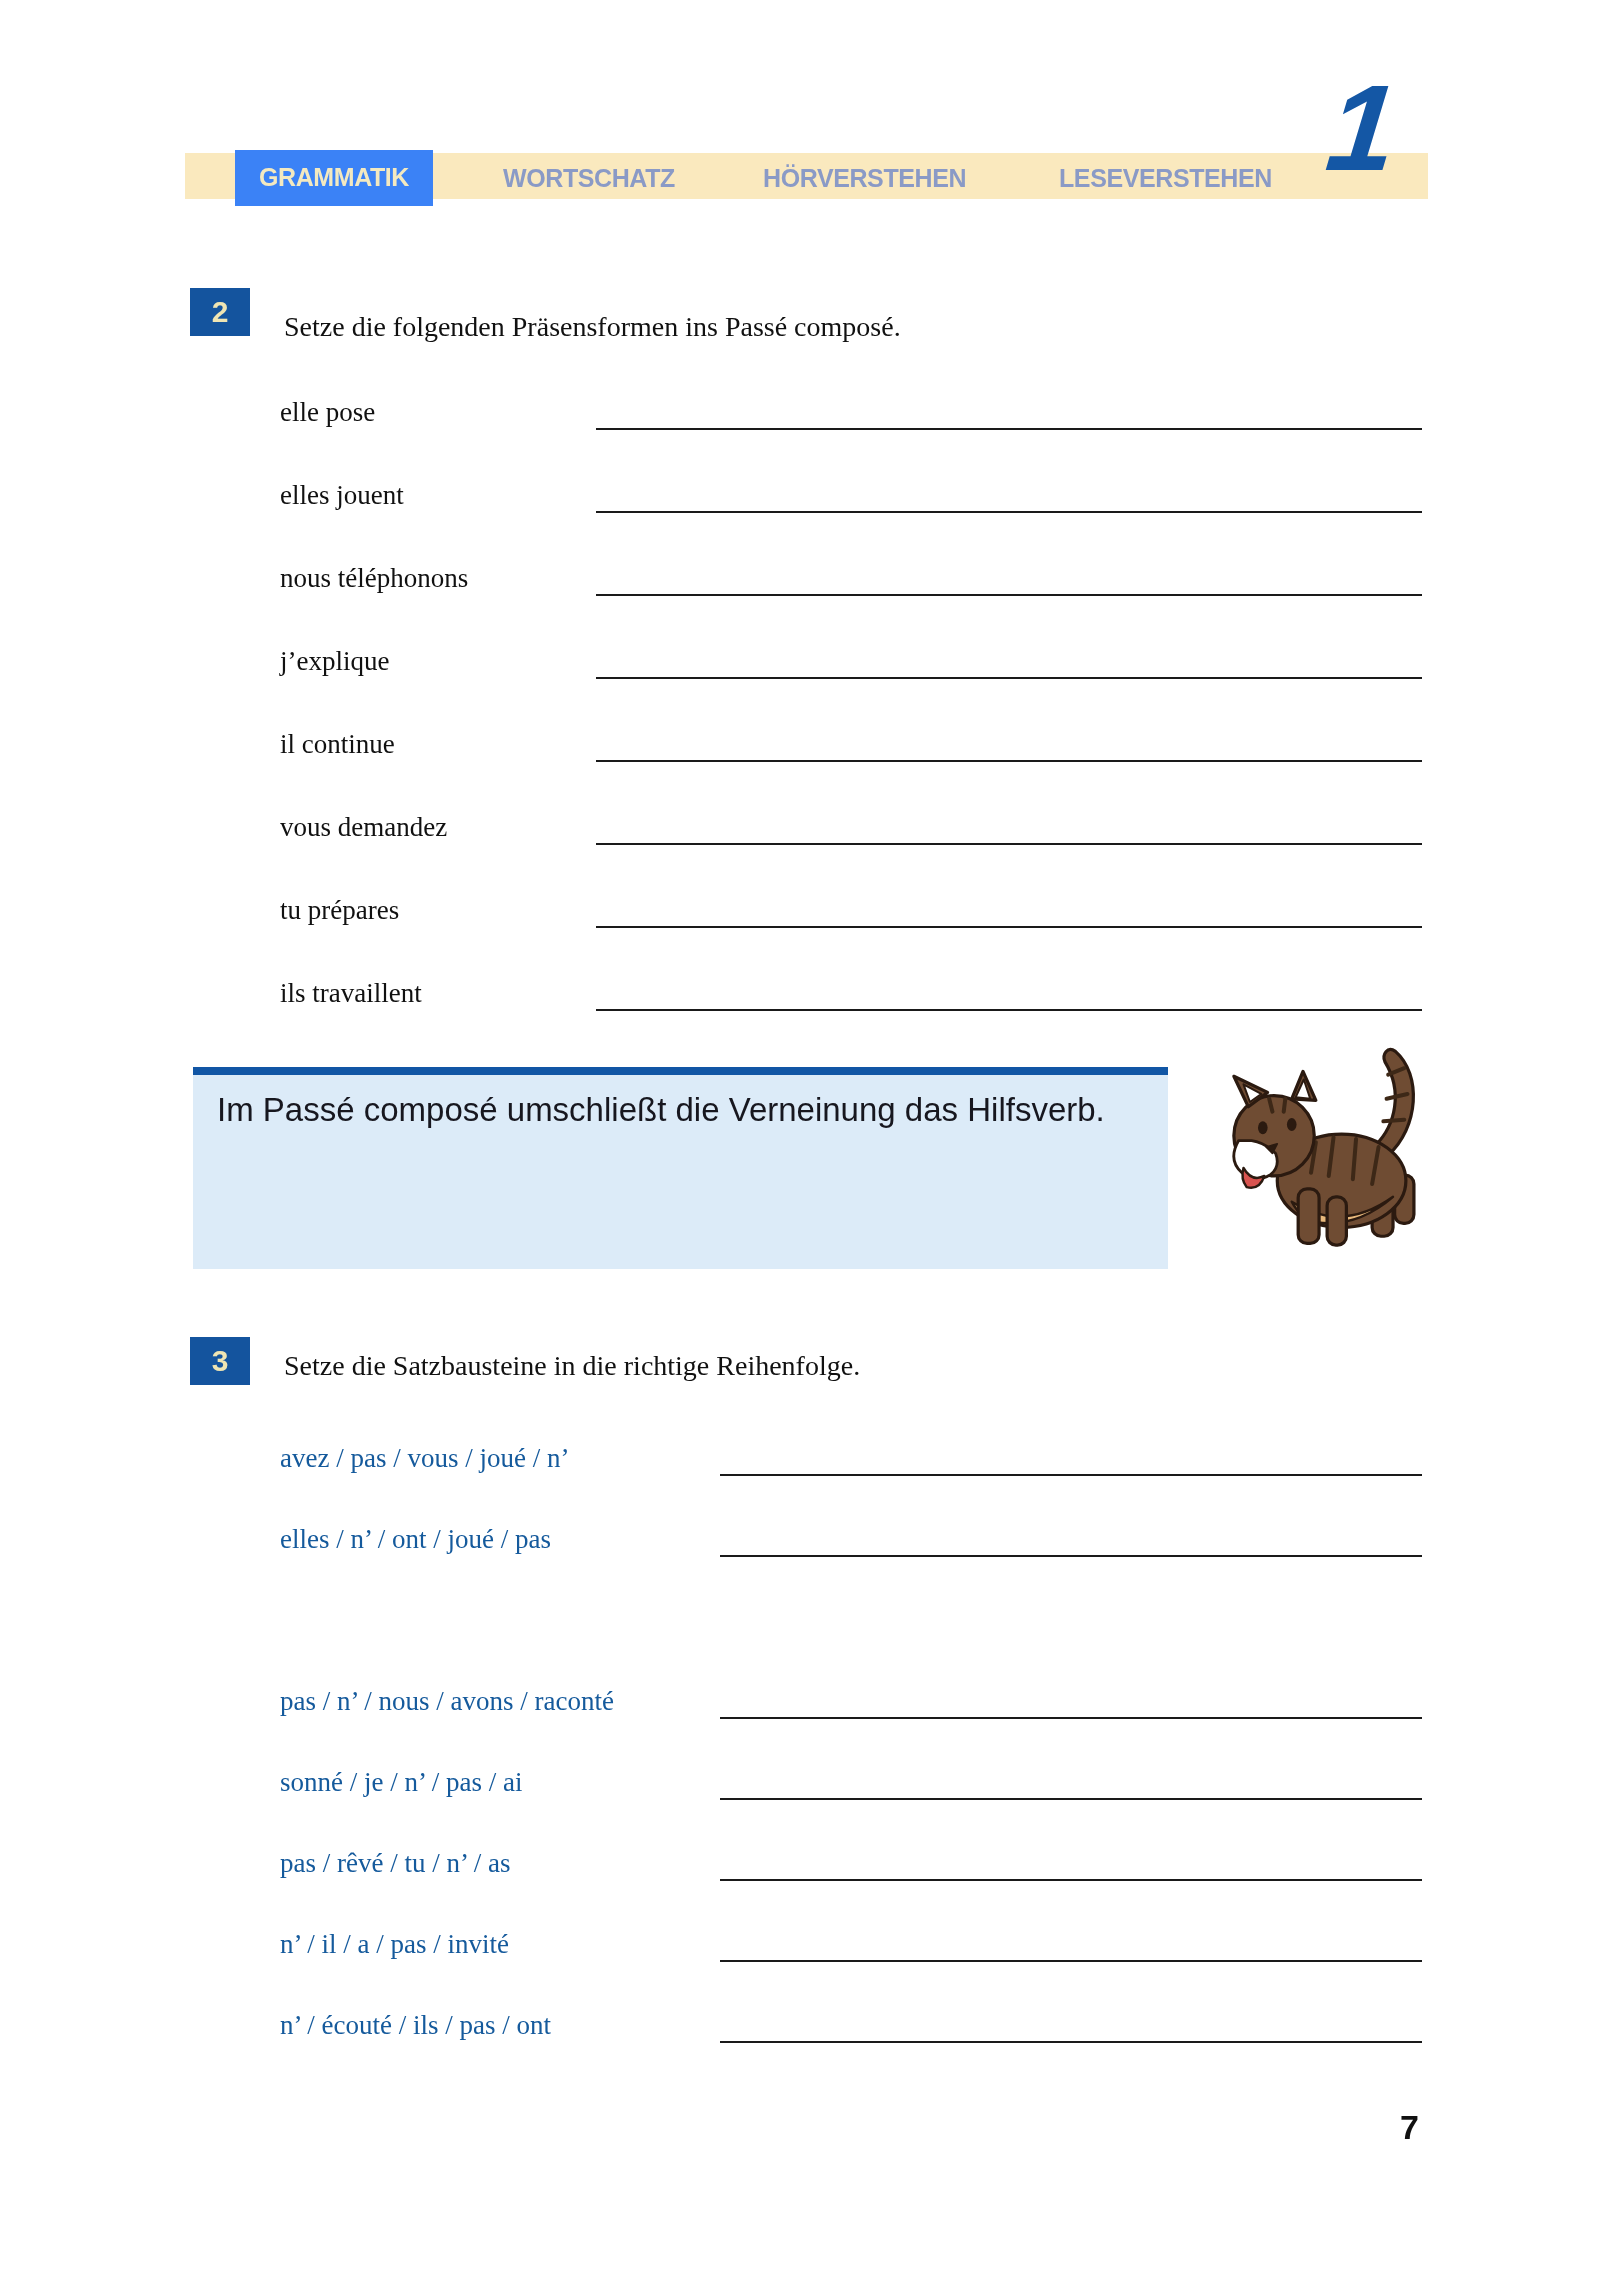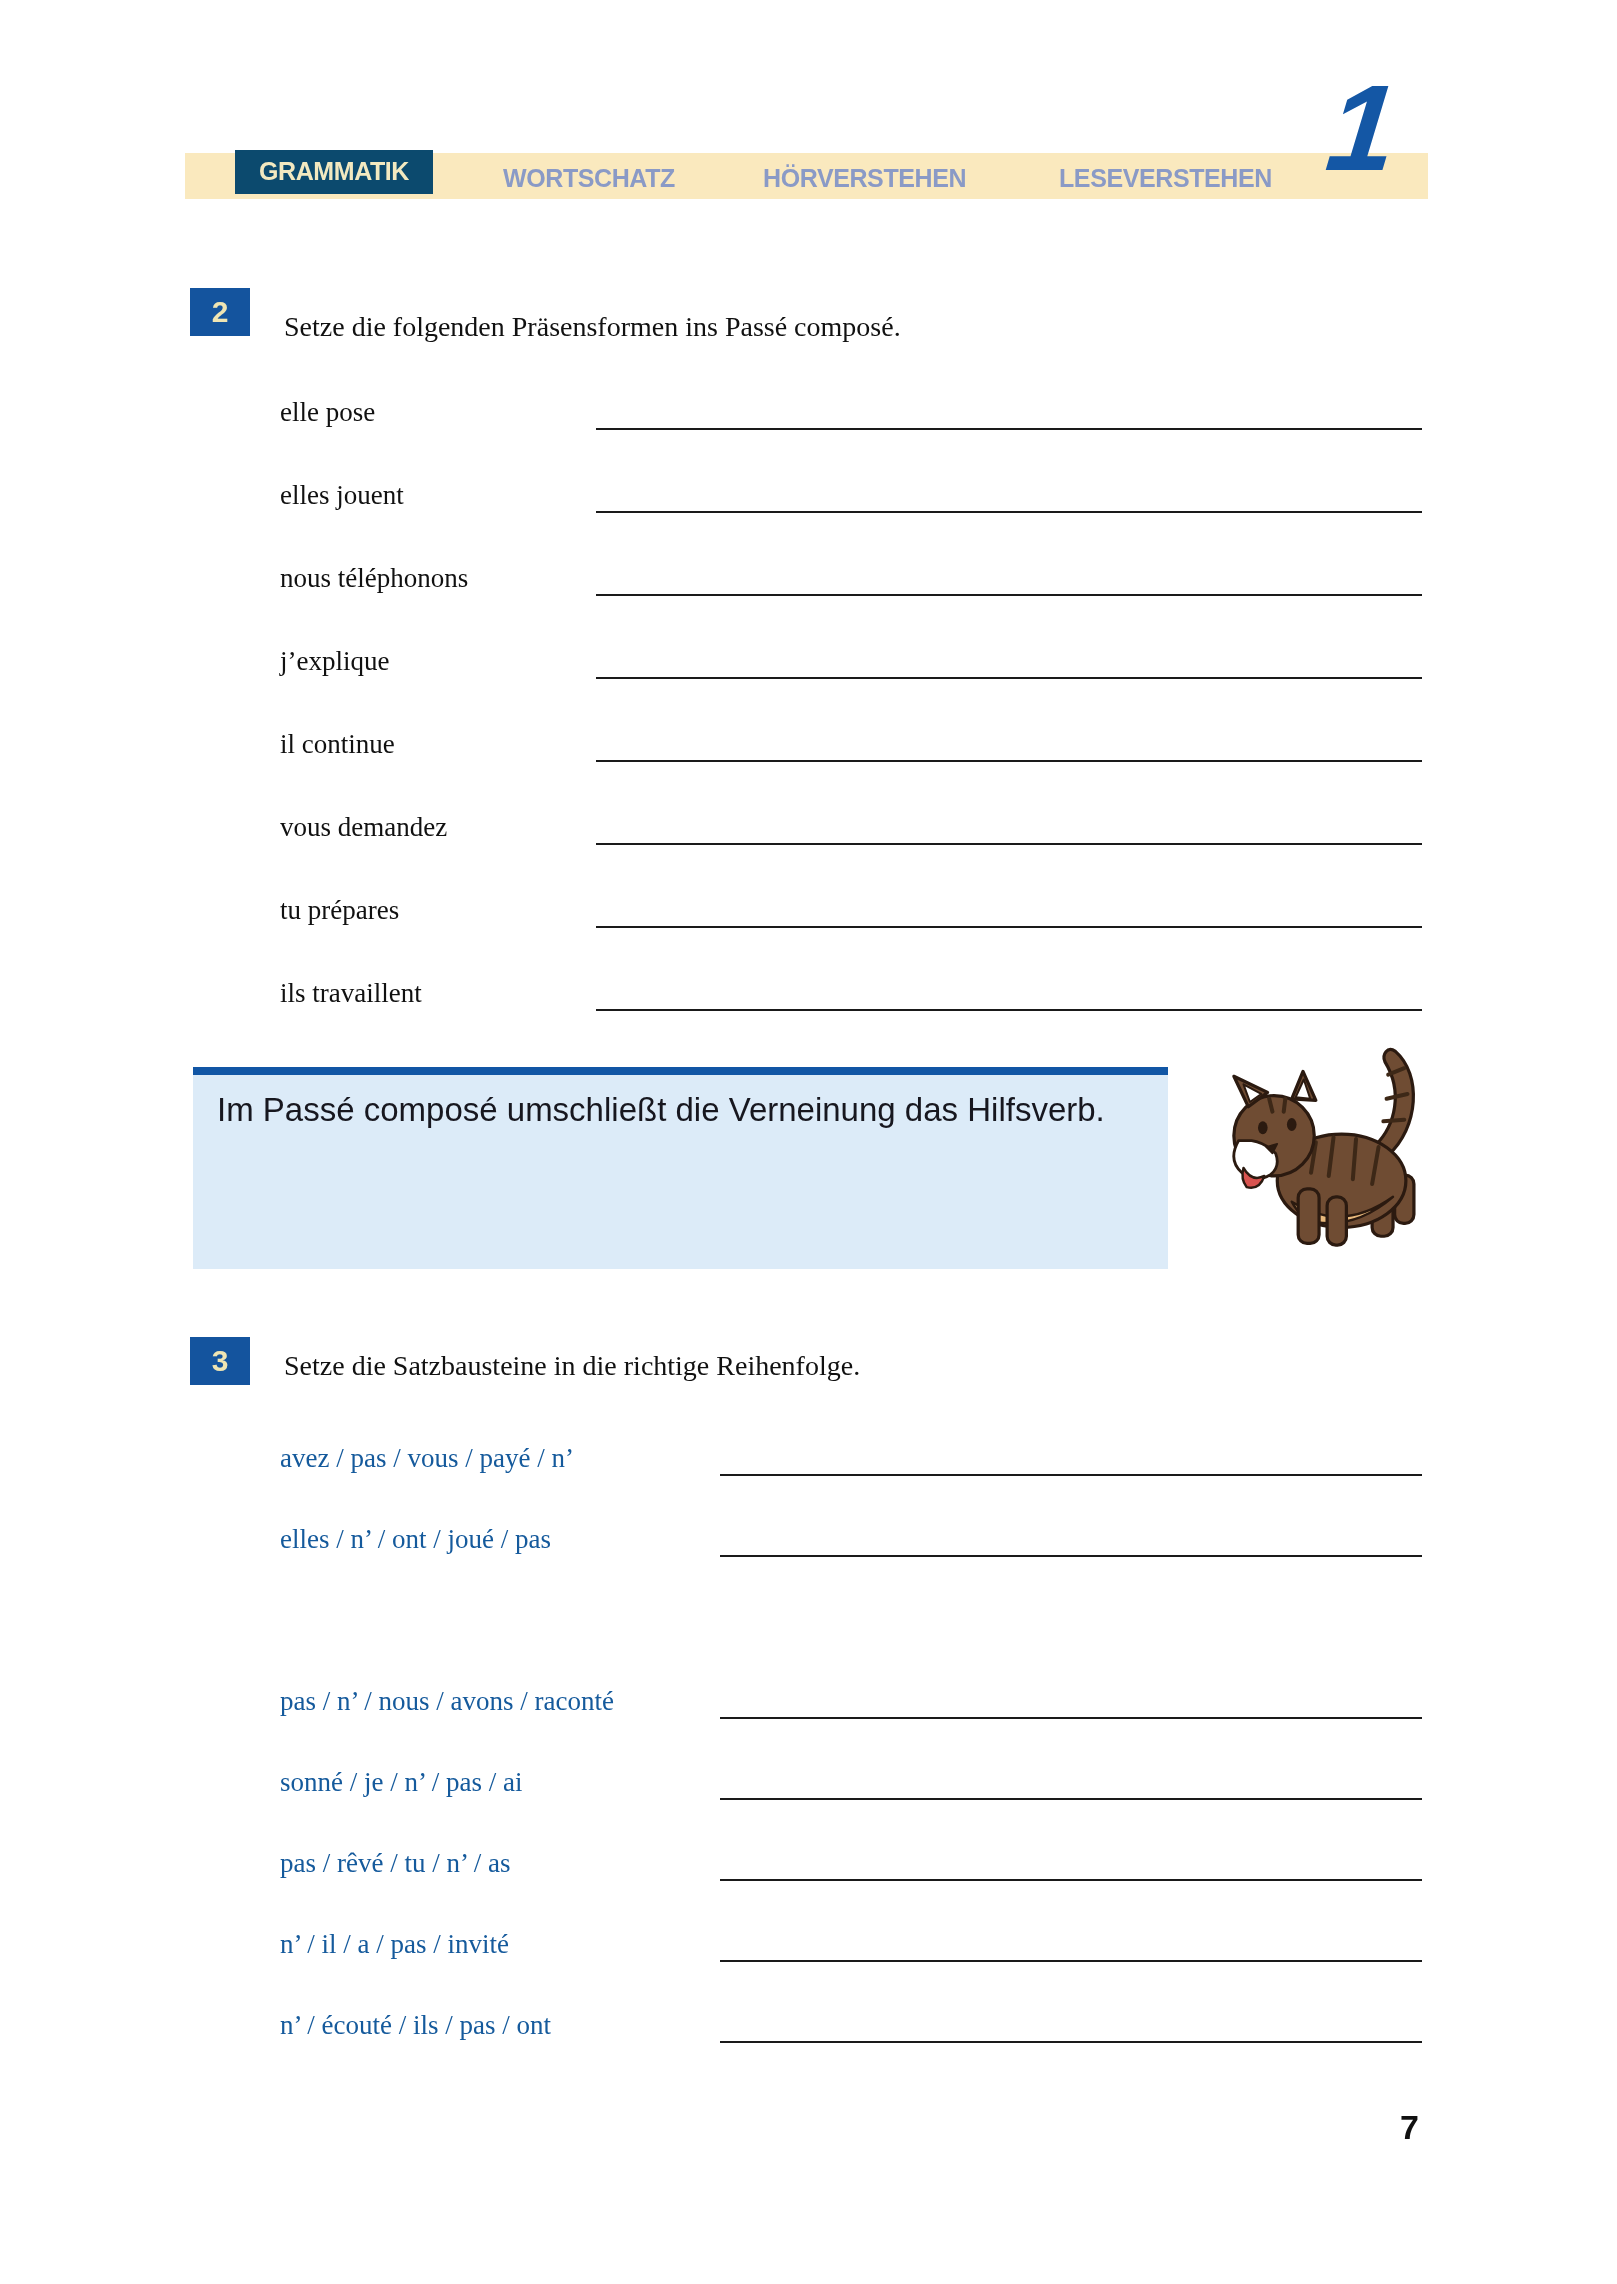--- a/index.html
+++ b/index.html
@@ -5,21 +5,21 @@
   html,body{margin:0;padding:0;background:#e8e8e8;}
   .page{
     position:relative;width:1618px;height:2284px;background:#ffffff;
     font-family:"Liberation Serif", serif;overflow:hidden;margin:0 auto;
   }
   
   .tabbar{position:absolute;left:185px;top:153px;width:1243px;height:46px;background:#fae9be;}
   .tab{position:absolute;top:10.5px;font-family:"Liberation Sans",sans-serif;
        font-weight:bold;font-size:25px;letter-spacing:-0.4px;color:#8a9ac6;cursor:pointer;}
   .tab.active{
-    top:-3.2px;left:50px;width:198px;height:44px;background:#0c4a6e;color:#f3e9c0;
+    top:-3.2px;left:50px;width:198px;height:56px;background:#3b82f6;color:#f3e9c0;
     display:flex;align-items:center;justify-content:center;
   }
   .tab.t2{left:318px;} .tab.t3{left:578px;} .tab.t4{left:874px;}
   .chapter{
     position:absolute;left:1328px;top:68px;width:73px;
     font-family:"Liberation Sans",sans-serif;font-weight:bold;font-style:italic;
     font-size:122px;line-height:121px;color:#1457a5;transform:skewX(-6deg);
   }
   
   .badge{
@@ -142,21 +142,21 @@
 
       <ellipse cx="52" cy="116" rx="6" ry="8" fill="#2b1a10" stroke="none"></ellipse>
       <ellipse cx="88" cy="112" rx="6" ry="8" fill="#2b1a10" stroke="none"></ellipse>
     </g>
   </svg>
 
   <div class="badge b3">3</div>
   <div class="ex-title title3">Setze die Satzbausteine in die richtige Reihenfolge.</div>
 
   <div class="row ex3-row" style="--i:0">
-    <span class="lbl">avez / pas / vous / payé / n’</span>
+    <span class="lbl">avez / pas / vous / joué / n’</span>
     <span class="line"></span>
   </div>
   <div class="row ex3-row" style="--i:1">
     <span class="lbl">elles / n’ / ont / joué / pas</span>
     <span class="line"></span>
   </div>
   <div class="row ex3-row" style="--i:3">
     <span class="lbl">pas / n’ / nous / avons / raconté</span>
     <span class="line"></span>
   </div>

